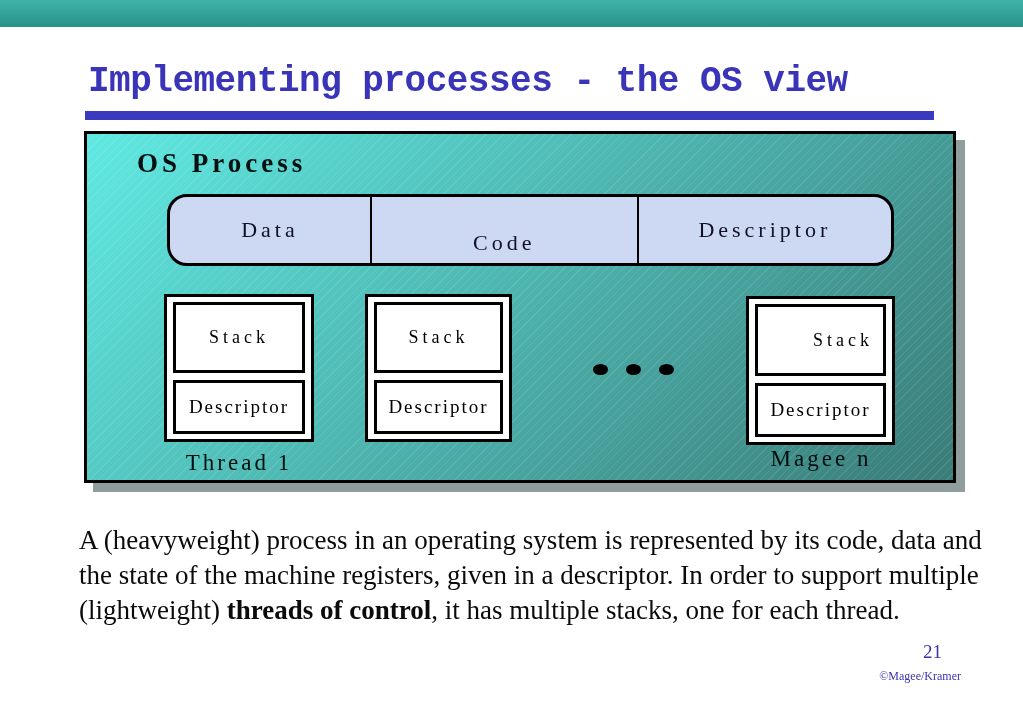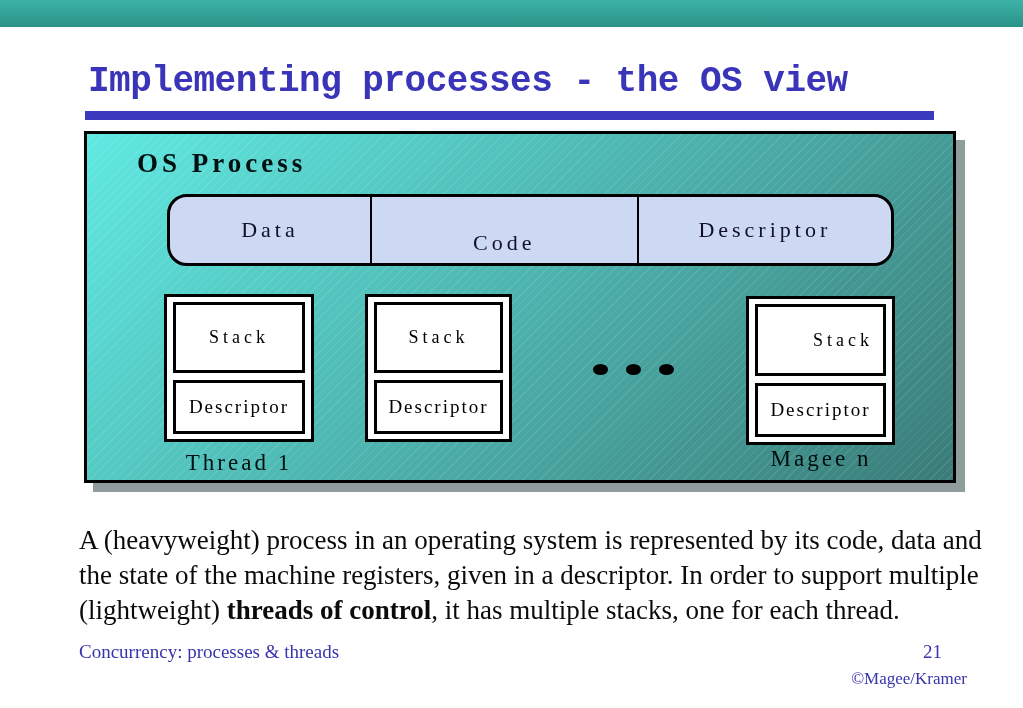--- a/index.html
+++ b/index.html
@@ -64,21 +64,21 @@
   .thread-label-2 { left:268px; top:316px; }
   .thread-label-n { left:649px; top:312px; }
   .dots { position:absolute; left:506px; top:230px; display:flex; gap:18px; }
   .dot  { width:15px; height:11px; background:#000; border-radius:50%; }
   .body-text {
     position:absolute; left:79px; top:499px; width:906px;
     font-size:27px; line-height:35px; color:#0b0b0b;margin-top:24px;
   }
   .footer-left  { position:absolute; left:79px;  top:641px; font-size:19px; color:var(--footer_blue, #3834ae); }
   .footer-page  { position:absolute; right:81px; top:641px; font-size:19px; color:var(--footer_blue, #3834ae); }
-  .footer-credit{ position:absolute; right:56px; top:669px; font-size:17px; color:var(--footer_blue, #3834ae); }
+  .footer-credit{ position:absolute; right:62px; top:669px; font-size:12px; color:var(--footer_blue, #3834ae); }
 </style>
 </head>
 <body>
 
 <div class="page">
 
   <div class="top-bar"></div>
 
   <div class="slide-title">Implementing processes - the OS view</div>
   <div class="title-rule"></div>
@@ -114,17 +114,16 @@
       <div class="cell cell-desc">Descriptor</div>
     </div>
 
     <div class="thread-label thread-label-1">Thread 1</div>
     <div class="thread-label thread-label-n">Magee n</div>
 
   </div>
 
   <div class="body-text"><span>A (heavyweight) process in an operating system is represented by its code, data and the state of the machine registers, given in a descriptor. In order to support multiple (lightweight) </span><b>threads of control</b><span>, it has multiple stacks, one for each thread.</span></div>
 
-  <div class="footer-left">Concurrency: processes &amp; threads</div>
   <div class="footer-page">21</div>
   <div class="footer-credit">©Magee/Kramer</div>
 
 </div>
 
 </body></html>

